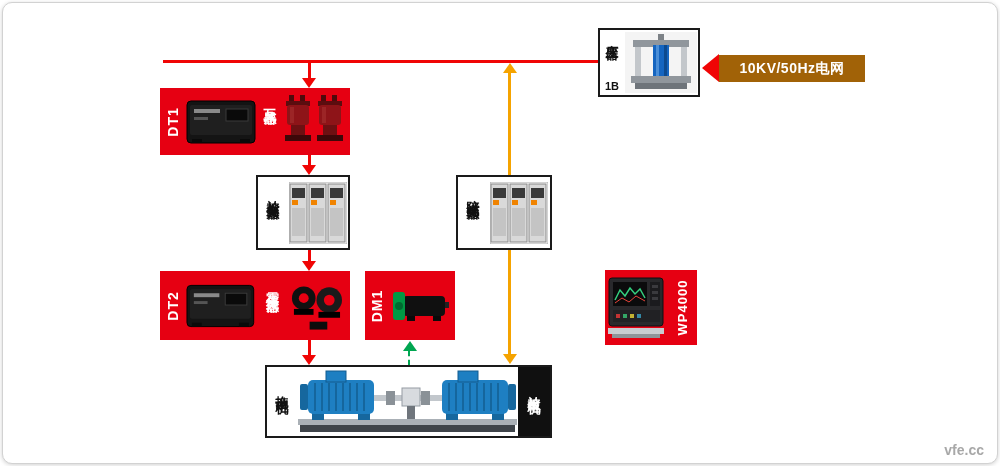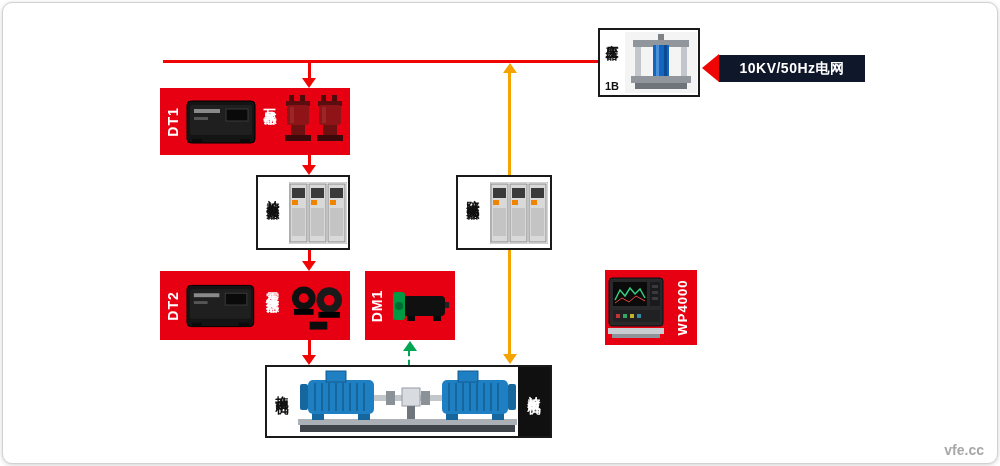--- a/index.html
+++ b/index.html
@@ -32,21 +32,21 @@
   .l-ydn   { left:508px; top:250px; width:3px; height:105px; }
   .t-ydn   { left:503px; top:354px; }
   .t-gup   { left:403px; top:341px; }
   .l-gup   { left:408px; top:351px; height:14px; border-left:2px dashed #00a651; }
   .l-mdash { left:409px; top:368px; height:66px; border-left:2px dashed #555; }
 
   
   .grid-tri  { position:absolute; left:702px; top:54px; width:0; height:0;
                border-top:14px solid transparent; border-bottom:14px solid transparent;
                border-right:17px solid #f00505; }
-  .grid-body { position:absolute; left:719px; top:55px; width:146px; height:27px; background:#0f172a;
+  .grid-body { position:absolute; left:719px; top:55px; width:146px; height:27px; background:#a16207;
                color:#fff; font-weight:700; font-size:14px; display:flex; align-items:center; justify-content:center;
                letter-spacing:.5px; }
 
   
   .whitebox { position:absolute; background:#fff; border:2px solid #1a1a1a; display:flex; align-items:center; }
   .redbox   { position:absolute; background:#e60012; display:flex; align-items:center; padding:0 3px; gap:3px; }
 
   .b-transformer { left:598px; top:28px;  width:102px; height:69px; }
   .b-dt1         { left:160px; top:88px;  width:190px; height:67px; }
   .b-tinv        { left:256px; top:175px; width:94px;  height:75px; }

